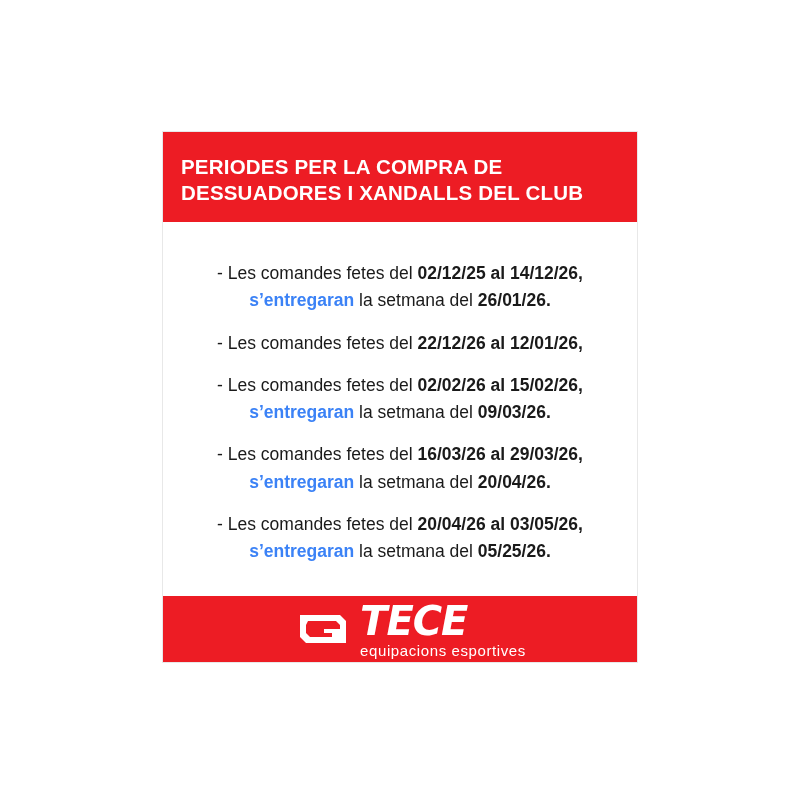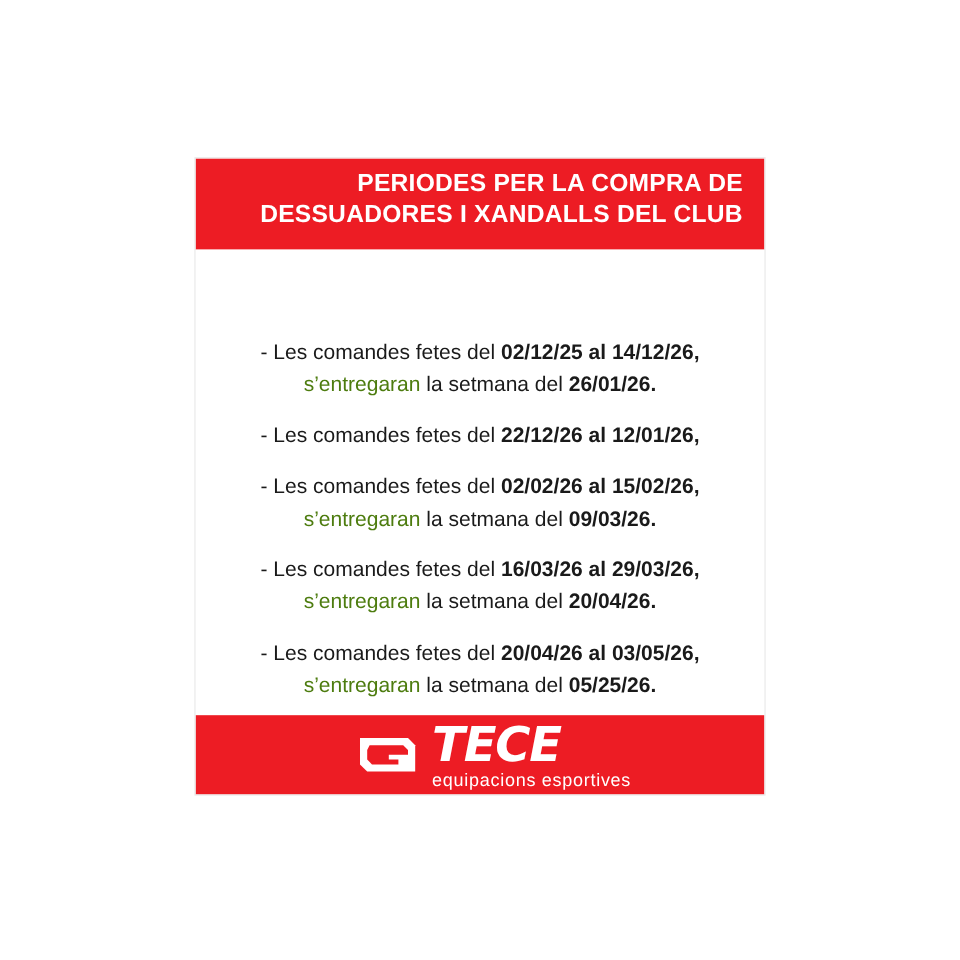--- a/index.html
+++ b/index.html
@@ -20,39 +20,39 @@
     background: #ffffff;
     box-shadow: 0 0 0 1px #e8e8e8;
     overflow: hidden;
     display: flex;
     flex-direction: column;
   }
 
   .header-band {
     background: #ed1c24;
     color: #ffffff;
-    padding: 8px 18px 16px 18px;
-    text-align: right;
+    padding: 22px 18px 16px 18px;
+    text-align: left;
     font-weight: bold;
     font-size: 20.5px;
     line-height: 1.28;
     letter-spacing: 0.2px;
   }
 
   .header-band .line {
     display: block;
     white-space: nowrap;
   }
 
   .body {
     flex: 1;
     padding: 18px 20px 8px 20px;
     display: flex;
     flex-direction: column;
-    justify-content: flex-end;
+    justify-content: center;
     background: #ffffff;
   }
 
   .entry {
     text-align: center;
     font-size: 17.5px;
     line-height: 1.5;
     color: #1a1a1a;
     margin-bottom: 16px;
   }
@@ -68,22 +68,22 @@
 
   .entry .l2 {
     margin-top: 1px;
   }
 
   .b {
     font-weight: bold;
   }
 
   .red-b {
-    font-weight: normal;
-    color: #4d7c0f;
+    font-weight: bold;
+    color: #3b82f6;
   }
 
   .footer-band {
     background: #ed1c24;
     height: 66px;
     display: flex;
     align-items: center;
     justify-content: center;
     gap: 10px;
     padding-left: 22px;

